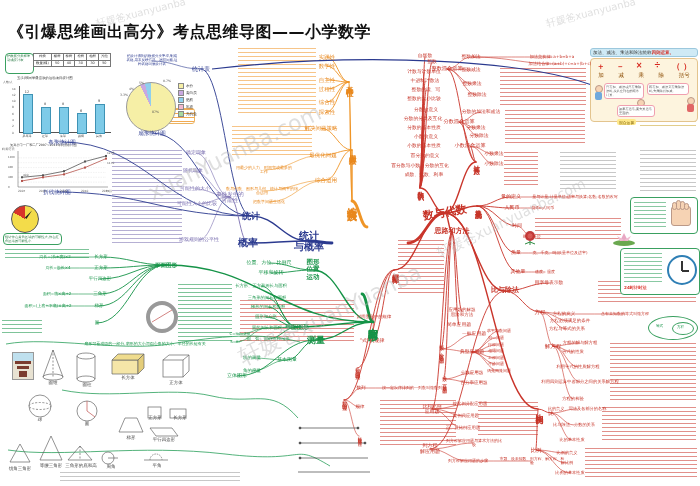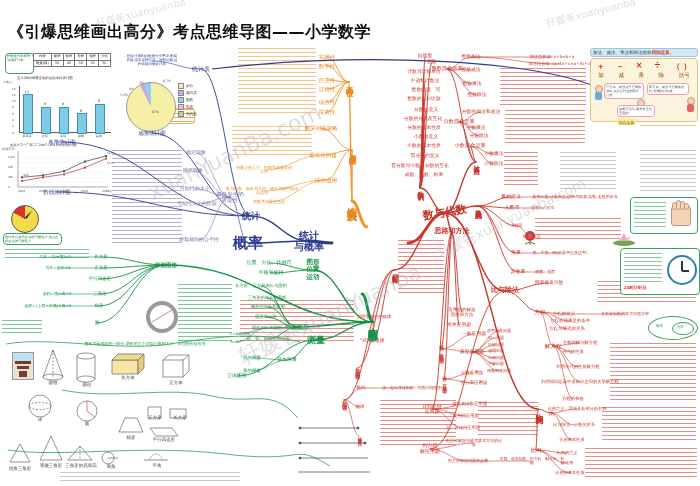--- a/index.html
+++ b/index.html
@@ -530,21 +530,21 @@
     <div class="blk" style="--lc: #ef9527; left: 232px; top: 126px; width: 80px; height: 32px;"></div>
     <div class="blk" style="--lc: #7a6fb0; left: 112px; top: 150px; width: 70px; height: 96px;"></div>
     <div class="blk" style="--lc: #caa52d; left: 640px; top: 117px; width: 56px; height: 12px;"></div>
     <div class="blk" style="--lc: #9a9a9a; left: 640px; top: 150px; width: 56px; height: 44px;"></div>
     <div class="blk" style="--lc: #9a9a9a; left: 560px; top: 152px; width: 56px; height: 40px;"></div>
     <div class="blk bd" style="--lc: #ef9527; left: 167px; top: 108px; width: 26px; height: 14px;"></div>
     <div class="blk" style="--lc: #9a9a9a; left: 60px; top: 472px; width: 180px; height: 12px;"></div>
     <div class="nd c-blue bold" style="left: 309px; top: 241px; font-size: 10px;">统计
 与概率</div>
     <div class="nd c-blue bold" style="left: 251px; top: 216px; font-size: 9px;">统计</div>
-    <div class="nd c-blue bold" style="left: 248px; top: 243px; font-size: 15px;">概率</div>
+    <div class="nd c-blue bold" style="left: 248px; top: 243px; font-size: 10px;">概率</div>
     <div class="nd c-blue" style="left: 201px; top: 69px; font-size: 6px;">统计表</div>
     <div class="nd c-blue" style="left: 152px; top: 61px; font-size: 3.5px; width: 52px; white-space: normal;">把统计得到的数据分类整理,制成表格,用来反映情况、说明问题,这种表格叫做统计表</div>
     <div class="nd c-blue" style="left: 62px; top: 142px; font-size: 5.5px;">条形统计图</div>
     <div class="nd c-blue" style="left: 152px; top: 133px; font-size: 5.5px;">扇形统计图</div>
     <div class="nd c-blue" style="left: 57px; top: 192px; font-size: 5.5px;">折线统计图</div>
     <div class="nd c-purple" style="left: 230px; top: 197px; font-size: 5.5px;">事件发生的
 可能性</div>
     <div class="nd c-purple" style="left: 196px; top: 153px; font-size: 5px;">确定现象</div>
     <div class="nd c-purple" style="left: 193px; top: 171px; font-size: 5px;">随机现象</div>
     <div class="nd c-purple" style="left: 195px; top: 189px; font-size: 5px;">可能性的大小</div>

